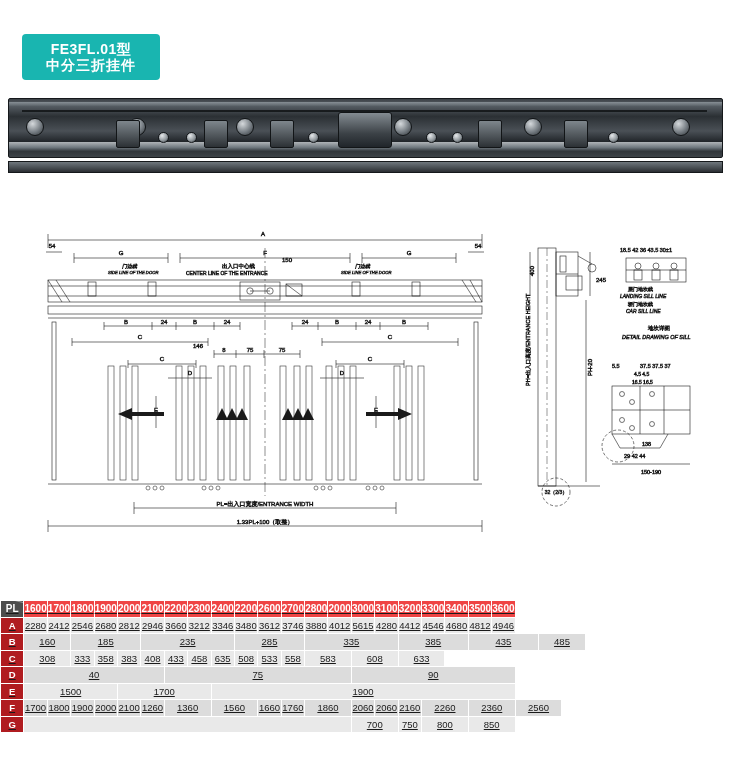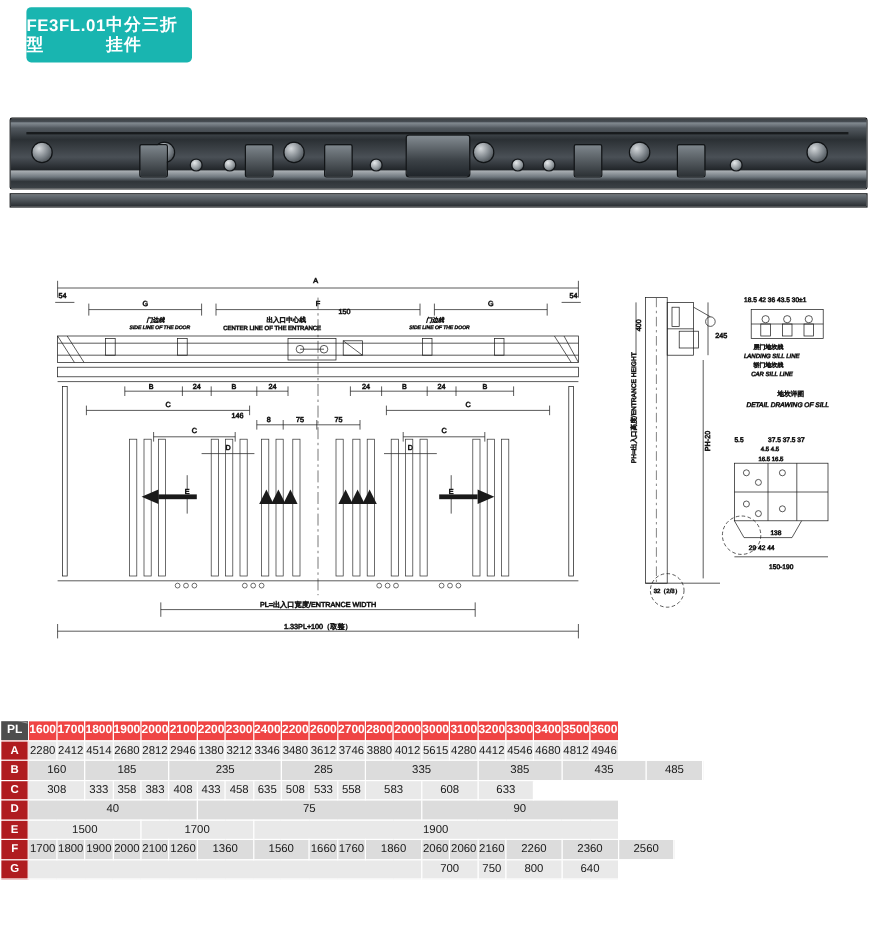--- a/index.html
+++ b/index.html
@@ -1,19 +1,19 @@
 <!DOCTYPE html>
 <html><head>
 <meta charset="utf-8">
 <style>
   html,body{margin:0;padding:0;background:#fff;}
   body{width:729px;height:775px;font-family:"Liberation Sans",sans-serif;color:#1a1a1a;overflow:hidden;position:relative;}
   
-  .badge{position:absolute;left:22px;top:6px;width:138px;height:46px;background:#19b5b0;border-radius:4px;
-         display:flex;align-items:center;justify-content:center;color:#fff;}
+  .badge{position:absolute;left:22px;top:34px;width:138px;height:46px;background:#19b5b0;border-radius:4px;
+         display:flex;flex-direction:column;align-items:center;justify-content:center;color:#fff;}
   .badge .l1{font-size:14px;letter-spacing:.5px;line-height:16px;font-weight:bold;}
   .badge .l2{font-size:14px;letter-spacing:1px;line-height:17px;font-weight:bold;}
   
   .photo{position:absolute;left:8px;top:88px;width:713px;height:85px;}
   .rail{position:absolute;left:0;top:10px;width:713px;height:58px;
         background:linear-gradient(180deg,#3a3f44 0%,#5a6168 10%,#2b3034 30%,#4a5056 55%,#1e2226 75%,#3c4247 100%);
         border:1px solid #15181b;border-radius:2px;}
   .rail:before{content:"";position:absolute;left:0;top:3px;width:100%;height:5px;
         background:linear-gradient(180deg,#9aa3aa,#4c5359);opacity:.75;}
   .rail:after{content:"";position:absolute;left:0;bottom:6px;width:100%;height:9px;
@@ -27,21 +27,21 @@
         background:radial-gradient(circle at 35% 30%,#e6e9eb,#8c9398 60%,#33383c);border:1px solid #14171a;}
   .motor{position:absolute;left:330px;top:24px;width:52px;height:34px;border-radius:3px;
         background:linear-gradient(180deg,#848c92,#3c4247 60%,#20252a);border:1px solid #121517;}
   .bracket{position:absolute;width:22px;height:26px;background:linear-gradient(180deg,#7e868c,#2c3135);
         border:1px solid #121517;border-radius:2px;}
   
   .drawing{position:absolute;left:0;top:196px;width:729px;height:395px;}
   .dwg svg{display:block;}
   
   .tablewrap{position:absolute;left:0;top:600px;width:729px;}
-  table.spec{border-collapse:collapse;width:586px;table-layout:fixed;font-size:9.5px;}
+  table.spec{border-collapse:collapse;width:586px;table-layout:fixed;font-size:9.5px;text-decoration:underline;}
   table.spec td,table.spec th{border:1px solid #fff;text-align:center;height:15.5px;padding:0;
         font-family:"Liberation Sans",sans-serif;}
   table.spec thead th{background:#ef4444;color:#fff;font-weight:bold;font-size:10px;}
   table.spec thead th.corner{background:#4d4d4d;}
   table.spec td.rowhdr{background:#b01c20;color:#fff;font-weight:bold;width:27px;}
   table.spec tbody tr:nth-child(odd) td.val{background:#e9e9e9;}
   table.spec tbody tr:nth-child(even) td.val{background:#dcdcdc;}
   .corner-diag{position:relative;overflow:hidden;}
   .corner-diag:after{content:"";position:absolute;left:-6px;top:-6px;width:140%;height:140%;
         border-top:1px solid #9a9a9a;transform:rotate(14deg);transform-origin:left top;}
@@ -350,25 +350,25 @@
           <th>3400</th>
           <th>3500</th>
           <th>3600</th>
         </tr>
     </thead>
     <tbody>
         <tr>
           <td class="rowhdr">A</td>
           <td class="val" colspan="1">2280</td>
           <td class="val" colspan="1">2412</td>
-          <td class="val" colspan="1">4514</td>
+          <td class="val" colspan="1">2546</td>
           <td class="val" colspan="1">2680</td>
           <td class="val" colspan="1">2812</td>
           <td class="val" colspan="1">2946</td>
-          <td class="val" colspan="1">1380</td>
+          <td class="val" colspan="1">3660</td>
           <td class="val" colspan="1">3212</td>
           <td class="val" colspan="1">3346</td>
           <td class="val" colspan="1">3480</td>
           <td class="val" colspan="1">3612</td>
           <td class="val" colspan="1">3746</td>
           <td class="val" colspan="1">3880</td>
           <td class="val" colspan="1">4012</td>
           <td class="val" colspan="1">5615</td>
           <td class="val" colspan="1">4280</td>
           <td class="val" colspan="1">4412</td>
@@ -436,17 +436,17 @@
           <td class="val" colspan="2">2260</td>
           <td class="val" colspan="2">2360</td>
           <td class="val" colspan="2">2560</td>
         </tr>
         <tr>
           <td class="rowhdr">G</td>
           <td class="val" colspan="14"></td>
           <td class="val" colspan="2">700</td>
           <td class="val" colspan="1">750</td>
           <td class="val" colspan="2">800</td>
-          <td class="val" colspan="2">640</td>
+          <td class="val" colspan="2">850</td>
         </tr>
       </tbody>
   </table>
 </div>
 
 </body></html>

